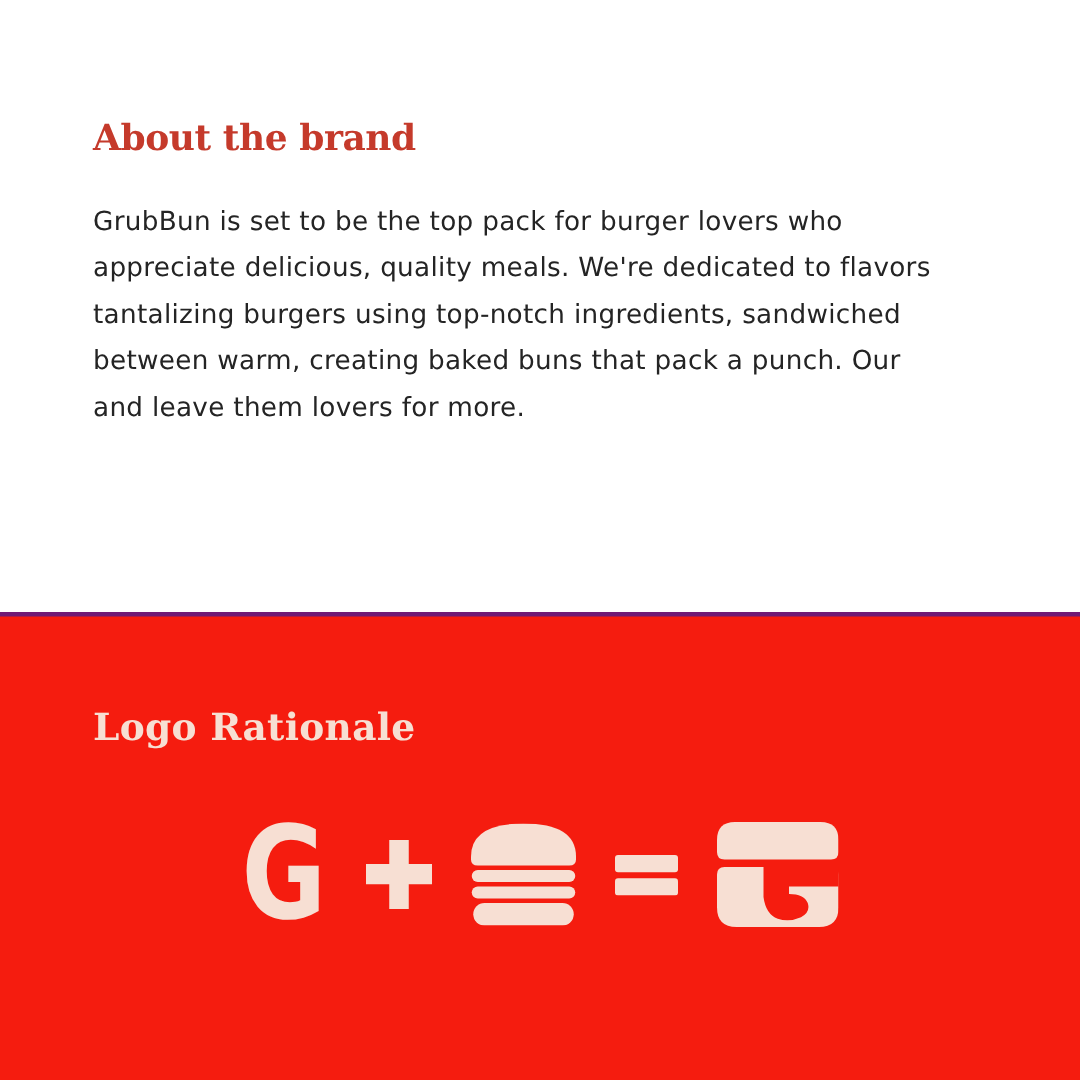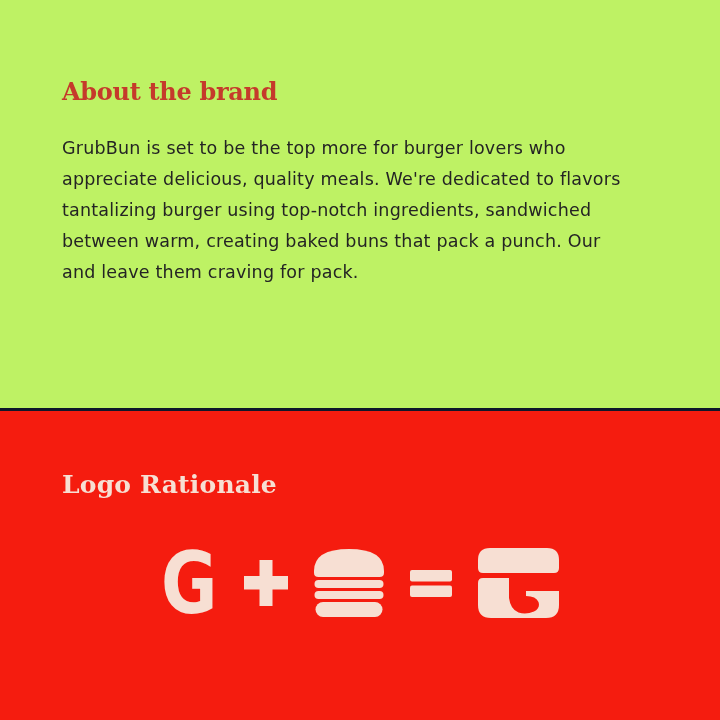--- a/index.html
+++ b/index.html
@@ -13,21 +13,21 @@
     height: 720px;
     overflow: hidden;
     font-family: "DejaVu Sans", sans-serif;
   }
 
   
   .about-section {
     position: absolute;
     top: 0; left: 0;
     width: 720px; height: 408px;
-    background: #bef264;
+    background: #ffffff;
   }
   .about-heading {
     position: absolute;
     left: 62px; top: 78px;
     margin: 0;
     font-family: "DejaVu Serif", serif;
     font-weight: 700;
     font-size: 24px;
     line-height: 27px;
     letter-spacing: -0.3px;
@@ -42,21 +42,21 @@
     letter-spacing: 0.2px;
     color: #242424;
   }
 
   
   .logo-section {
     position: absolute;
     top: 408px; left: 0;
     width: 720px; height: 312px;
     background: #f51c0f;
-    border-top: 3px solid #0f172a;
+    border-top: 3px solid #701a75;
     box-sizing: border-box;
   }
   .logo-heading {
     position: absolute;
     left: 62px; top: 60px;
     margin: 0;
     font-family: "DejaVu Serif", serif;
     font-weight: 700;
     font-size: 25px;
     line-height: 28px;
@@ -89,25 +89,25 @@
   .redfill { fill: #f51c0f; }
 </style>
 </head>
 <body>
 
 <div class="page">
 
   <section class="about-section">
     <h1 class="about-heading">About the brand</h1>
     <div class="about-body">
-      <div>GrubBun is set to be the top more for burger lovers who</div>
+      <div>GrubBun is set to be the top pack for burger lovers who</div>
       <div>appreciate delicious, quality meals. We're dedicated to flavors</div>
-      <div>tantalizing burger using top-notch ingredients, sandwiched</div>
+      <div>tantalizing burgers using top-notch ingredients, sandwiched</div>
       <div>between warm, creating baked buns that pack a punch. Our</div>
-      <div>and leave them craving for pack.</div>
+      <div>and leave them lovers for more.</div>
     </div>
   </section>
 
   <section class="logo-section">
     <h2 class="logo-heading">Logo Rationale</h2>
 
     <div class="formula">
 
       <span class="letter-g">G</span>
 

